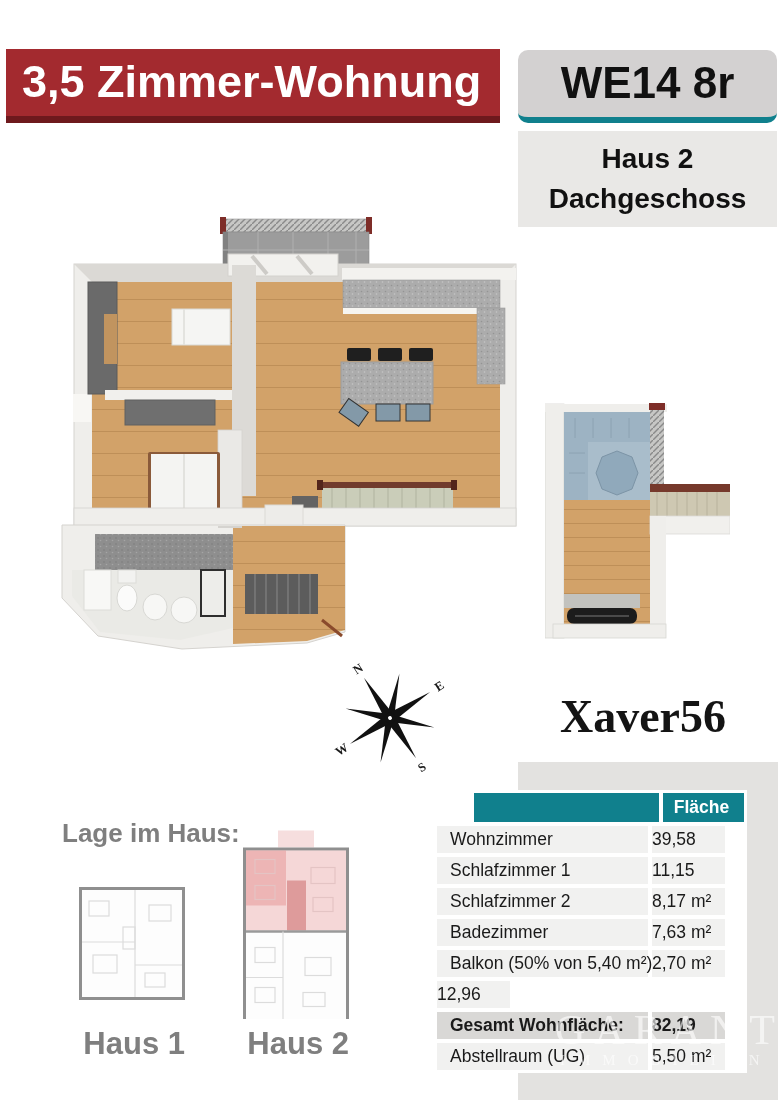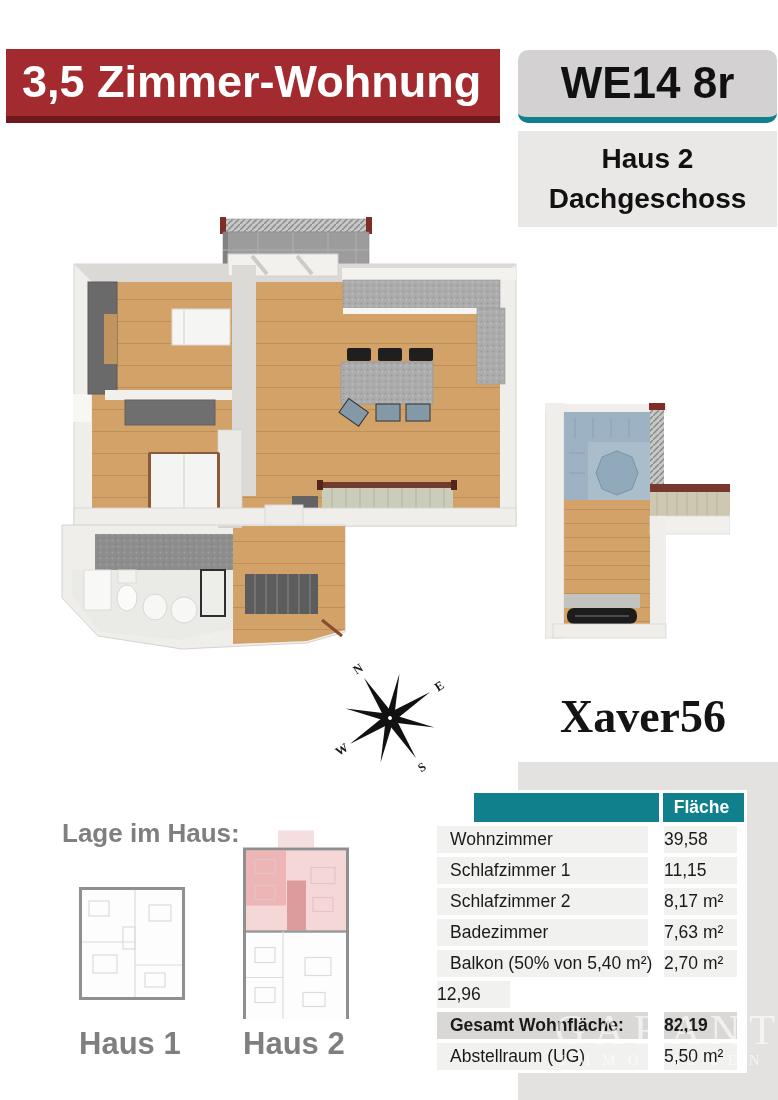--- a/index.html
+++ b/index.html
@@ -19,34 +19,34 @@
   
   .main-plan{position:absolute;left:60px;top:212px;width:460px;height:440px;}
   .galerie-plan{position:absolute;left:545px;top:398px;width:185px;height:247px;}
   .compass{position:absolute;left:324px;top:652px;width:132px;height:132px;}
   .logo{position:absolute;left:543px;top:690px;width:200px;text-align:center;
         font-family:"Liberation Serif",serif;font-size:46px;font-weight:600;color:#141414;}
   
   .lage{position:absolute;left:62px;top:818px;font-size:26px;font-weight:bold;color:#7F7F7F;}
   .mini1{position:absolute;left:79px;top:887px;}
   .mini2{position:absolute;left:243px;top:822px;}
-  .mini-label{position:absolute;width:106px;text-align:left;top:1026px;
+  .mini-label{position:absolute;width:106px;text-align:right;top:1026px;
               font-size:31px;font-weight:bold;color:#7F7F7F;}
   .l1{left:79px;} .l2{left:243px;}
   
   .gray-band{position:absolute;left:518px;top:762px;width:260px;height:338px;background:#E3E2E0;}
   .area-table{position:absolute;left:434px;top:790px;width:313px;background:#ffffff;
               padding:3px;box-sizing:border-box;font-size:17.5px;color:#1a1a1a;}
   .thead{display:flex;height:29px;margin-bottom:4px;margin-left:37px;}
   .thead .tl{width:211px;background:#10808D;margin-right:4px;}
   .thead .tv{width:88px;background:#10808D;color:#fff;font-weight:bold;text-align:center;
              line-height:29px;padding-right:4px;}
   .trow{display:flex;height:27px;margin-bottom:4px;}
   .trow:last-child{margin-bottom:0;}
-  .trow .tl{width:211px;background:#F1F1F0;margin-right:16px;line-height:27px;padding-left:13px;
+  .trow .tl{width:211px;background:#F1F1F0;margin-right:4px;line-height:27px;padding-left:13px;
             box-sizing:border-box;white-space:nowrap;}
   .trow .tv{width:73px;background:#F1F1F0;line-height:27px;padding-right:10px;
             box-sizing:border-box;}
   .tbody .trow:nth-child(7) .tl,.tbody .trow:nth-child(7) .tv{background:#D9D8D6;font-weight:bold;}
   .watermark{position:absolute;pointer-events:none;}
   .wm1{position:absolute;left:555px;top:1006px;width:215px;text-align:right;
        font-family:"Liberation Serif",serif;font-size:42px;letter-spacing:9px;
        color:rgba(255,255,255,0.62);}
   .wm2{position:absolute;left:560px;top:1052px;width:200px;text-align:center;
        font-family:"Liberation Serif",serif;font-size:15px;letter-spacing:12px;

